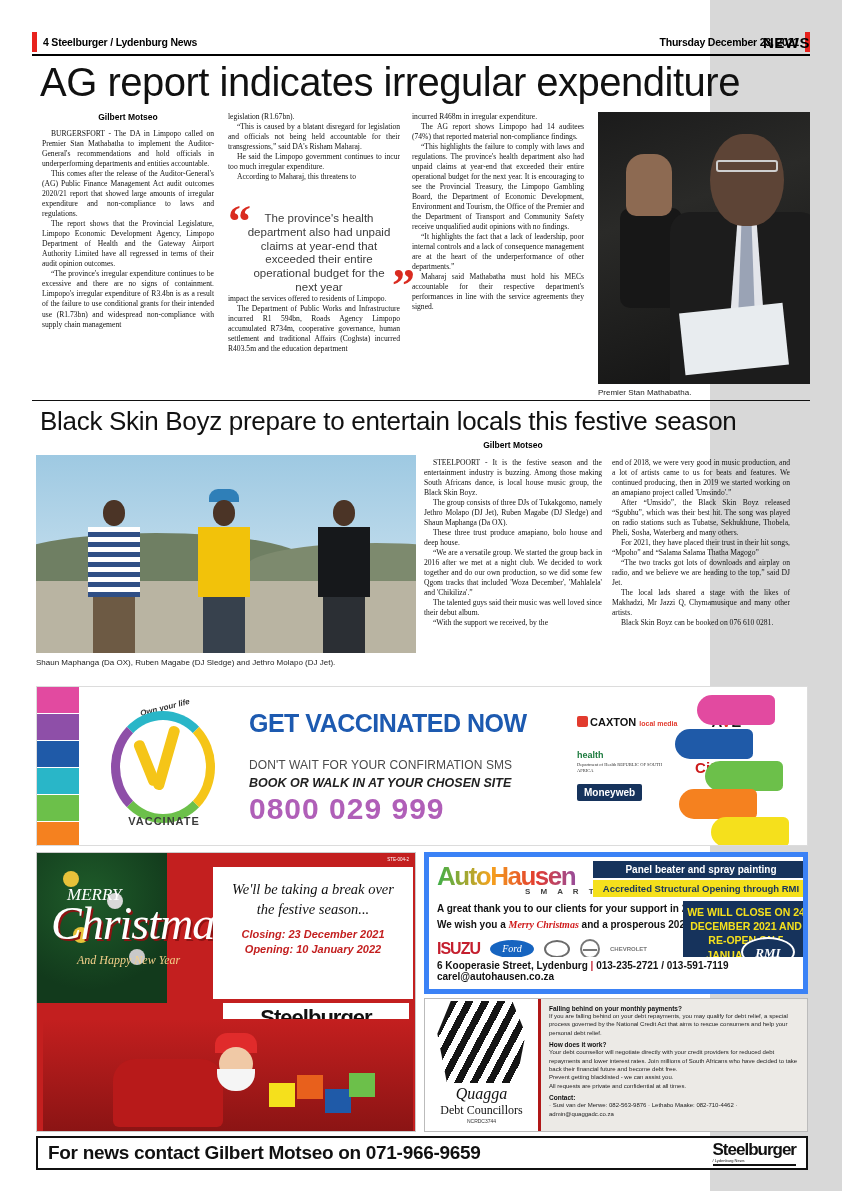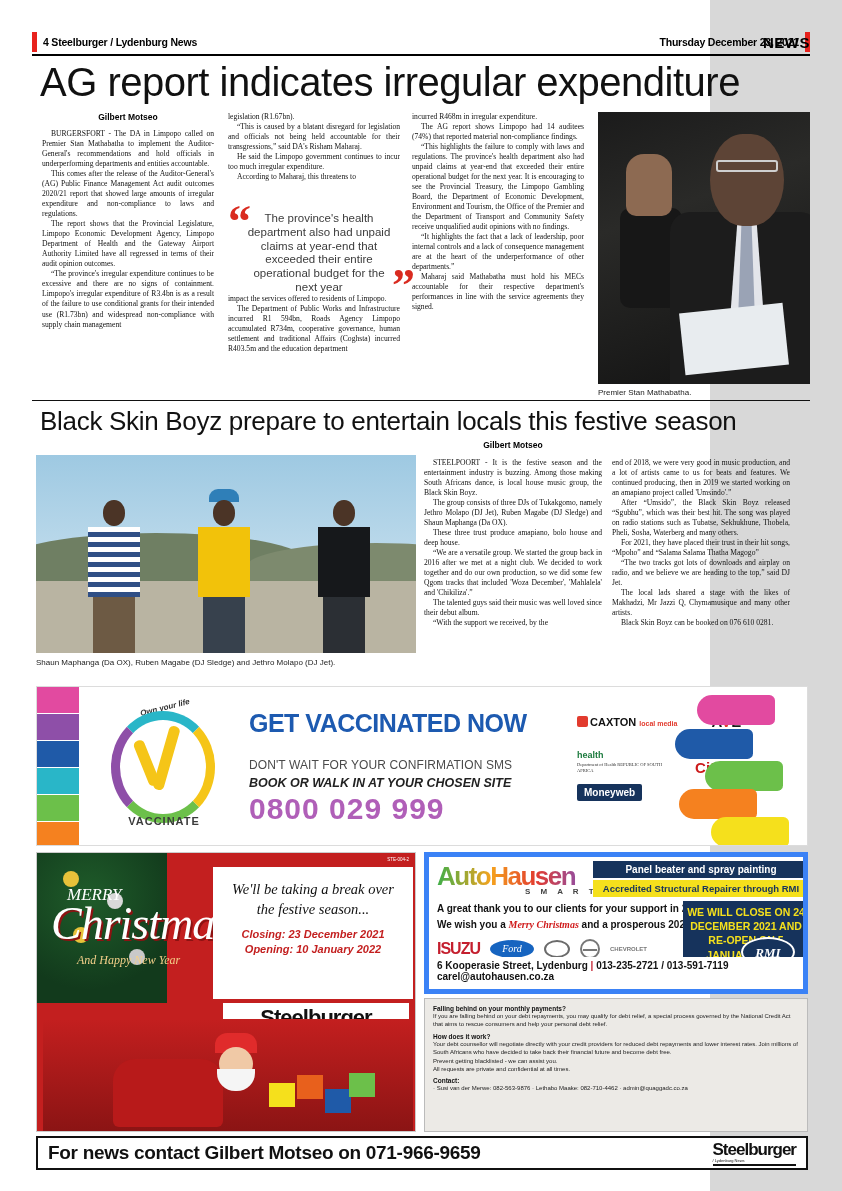--- a/index.html
+++ b/index.html
@@ -586,21 +586,21 @@
       <div class="gift" style="background:#e8601c;left:254px;top:56px"></div>
       <div class="gift" style="background:#1f5aa8;left:282px;top:70px"></div>
       <div class="gift" style="background:#6cc04a;left:306px;top:54px"></div>
     </div>
   </div>
 
   <div class="auto-ad">
     <div class="auto-logo">AutoHausen</div>
     <div class="auto-smart">S M A R T</div>
     <div class="auto-band1">Panel beater and spray painting</div>
-    <div class="auto-band2">Accredited Structural Repairer through RMI</div>
+    <div class="auto-band2">Accredited Structural Opening through RMI</div>
     <div class="auto-l1">A great thank you to our clients for your support in 2021.</div>
     <div class="auto-l2">
       <span>We wish you a </span><span class="auto-xmas-script">Merry Christmas</span><span> and a prosperous 2022.</span>
     </div>
     <div class="auto-brands">
       <span class="br-isuzu">ISUZU</span>
       <span class="br-ford">Ford</span>
       <span class="br-mazda"></span>
       <span class="br-opel"></span>
       <span class="br-chev">CHEVROLET</span>
@@ -609,20 +609,26 @@
     <div class="rmi-badge">RMI</div>
     <div class="auto-foot">
       <span>6 Kooperasie Street, Lydenburg</span>
       <span style="color:#c41f2e"> | </span>
       <span>013-235-2721 / 013-591-7119</span>
       <div>carel@autohausen.co.za</div>
     </div>
   </div>
 
   <div class="quagga-ad">
+    <div class="quagga-left">
+      <div class="zebra"></div>
+      <div class="quagga-name">Quagga</div>
+      <div class="quagga-sub">Debt Councillors</div>
+      <div class="quagga-reg">NCRDC3744</div>
+    </div>
     <div class="quagga-right">
       <div class="q-h">Falling behind on your monthly payments?</div>
       <div class="q-p">If you are falling behind on your debt repayments, you may qualify for debt relief, a special process governed by the National Credit Act that aims to rescue consumers and help your personal debt relief.</div>
       <div class="q-h">How does it work?</div>
       <div class="q-p">Your debt counsellor will negotiate directly with your credit providers for reduced debt repayments and lower interest rates. Join millions of South Africans who have decided to take back their financial future and become debt free.</div>
       <div class="q-p">Prevent getting blacklisted - we can assist you.</div>
       <div class="q-p">All requests are private and confidential at all times.</div>
       <div class="q-h">Contact:</div>
       <div class="q-p">· Susi van der Merwe: 082-563-9876 · Lethabo Maake: 082-710-4462 · admin@quaggadc.co.za</div>
     </div>

